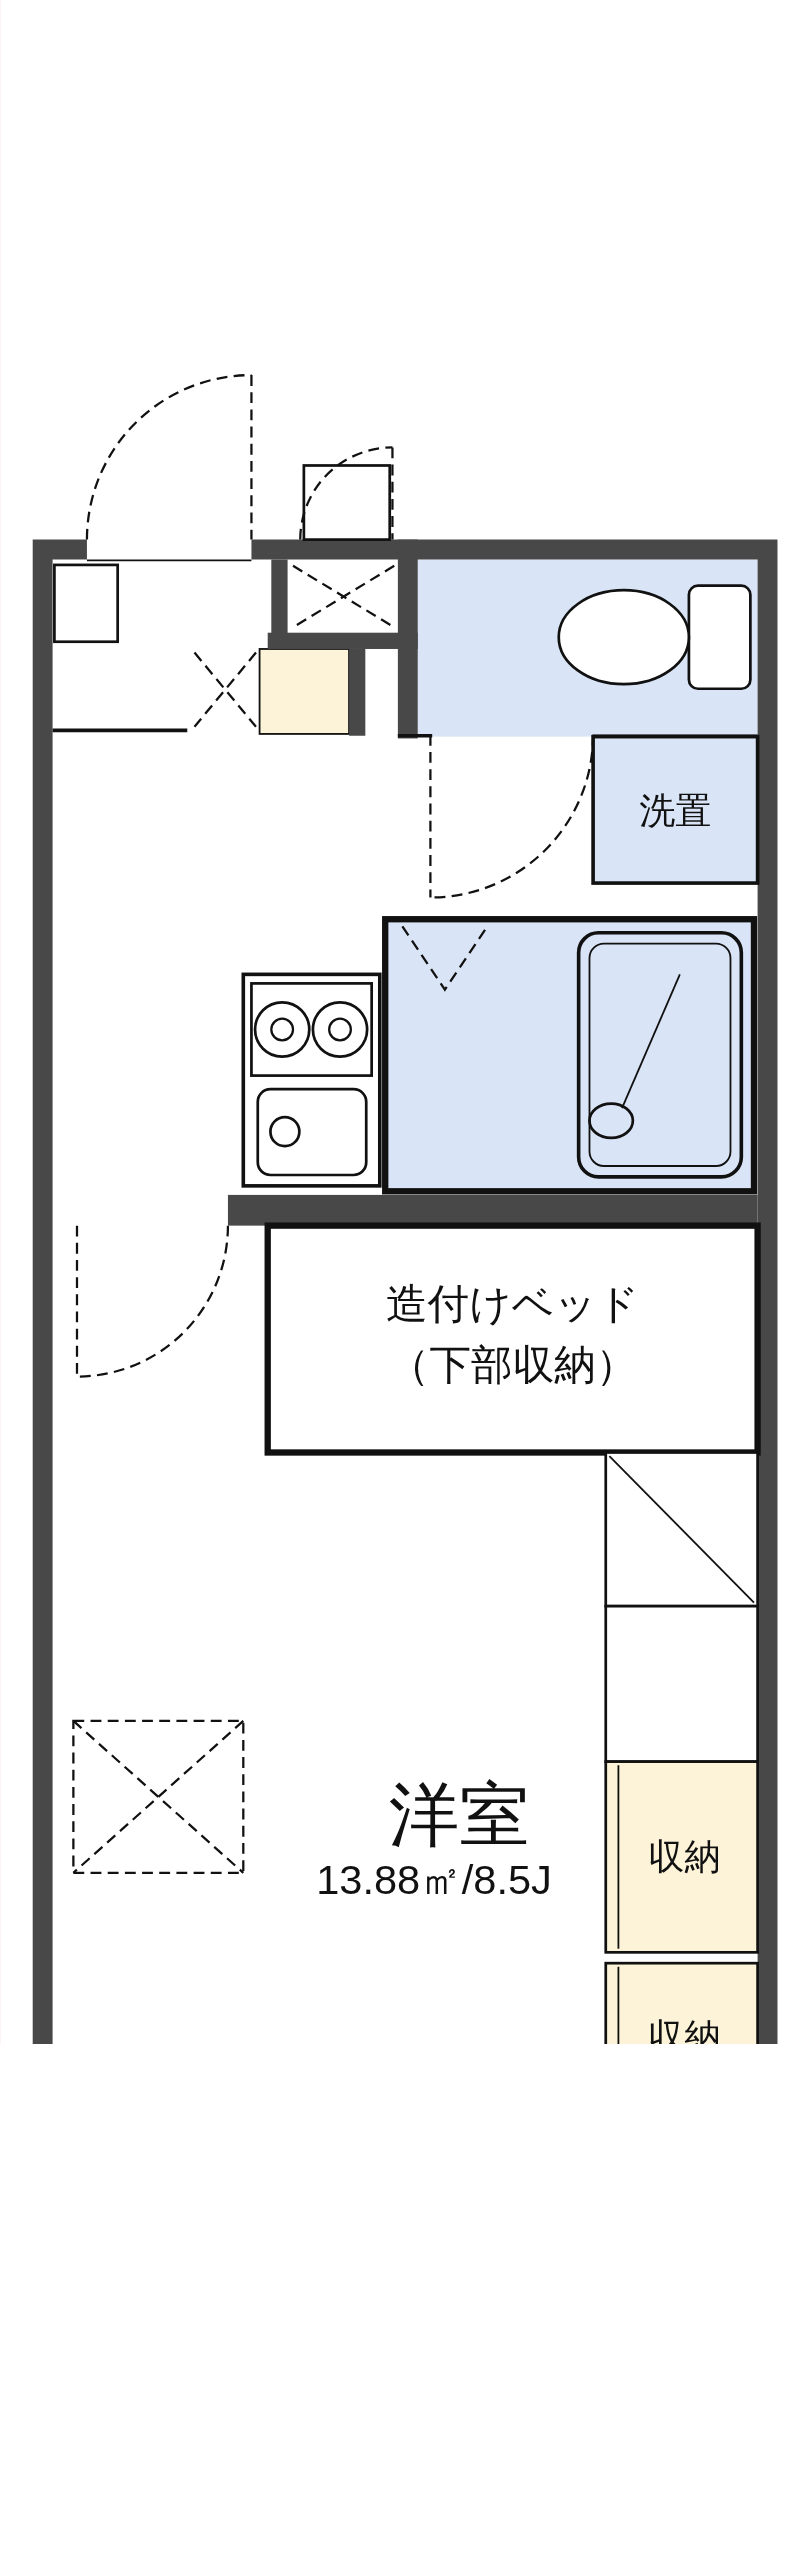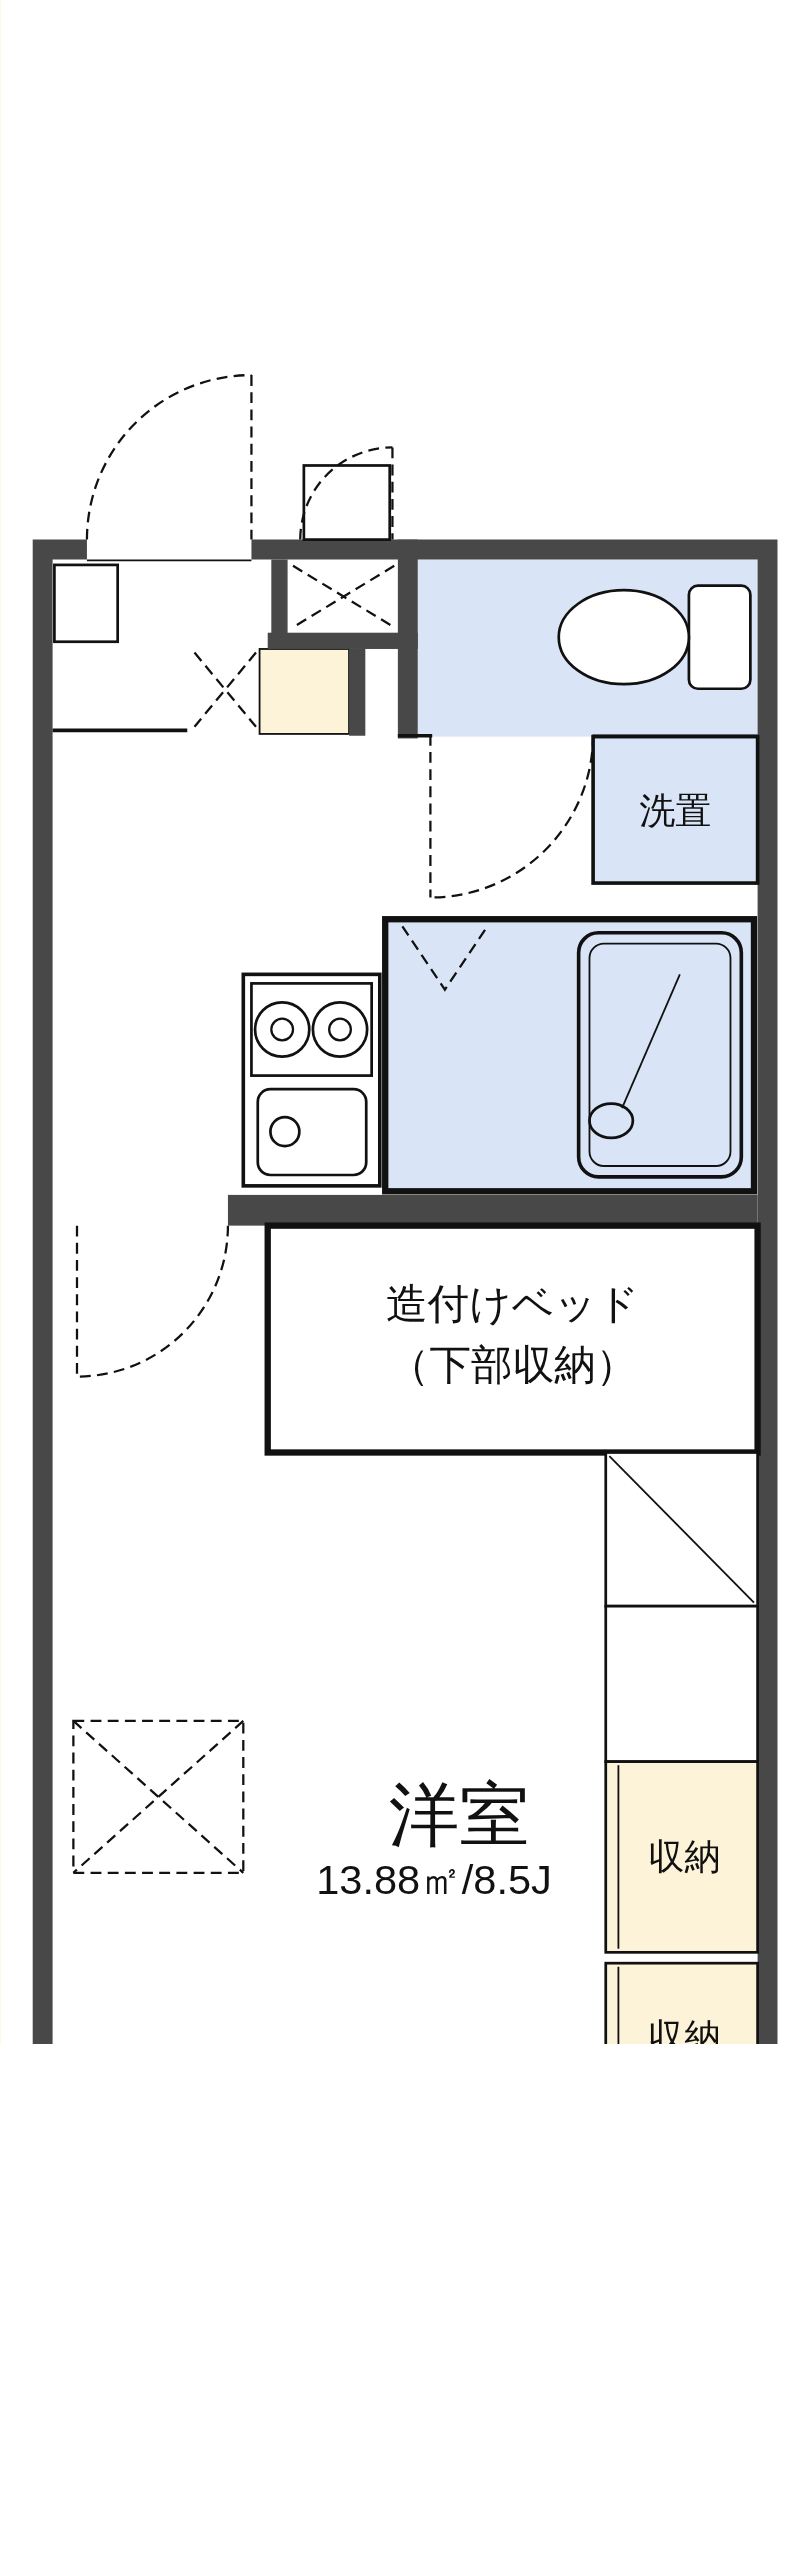--- a/index.html
+++ b/index.html
@@ -1,16 +1,16 @@
 <!DOCTYPE html>
 <html style="font-size:14.5px"><head>
 <meta charset="utf-8">
 <style>
   html,body{margin:0;padding:0;background:#ffffff;}
-  .page{width:812px;height:2044px;position:relative;background:#fde047;
+  .page{width:812px;height:2044px;position:relative;background:#f9a8d4;
         font-family:"Liberation Sans","DejaVu Sans",sans-serif;}
   svg{display:block;}
   text{fill:#111;font-family:"Liberation Sans","DejaVu Sans",sans-serif;}
   .lbl{font-weight:400;}
 </style>
 </head>
 <body>
 
 <div class="page">
 <svg width="812" height="2576" viewBox="0 0 898 2850">

